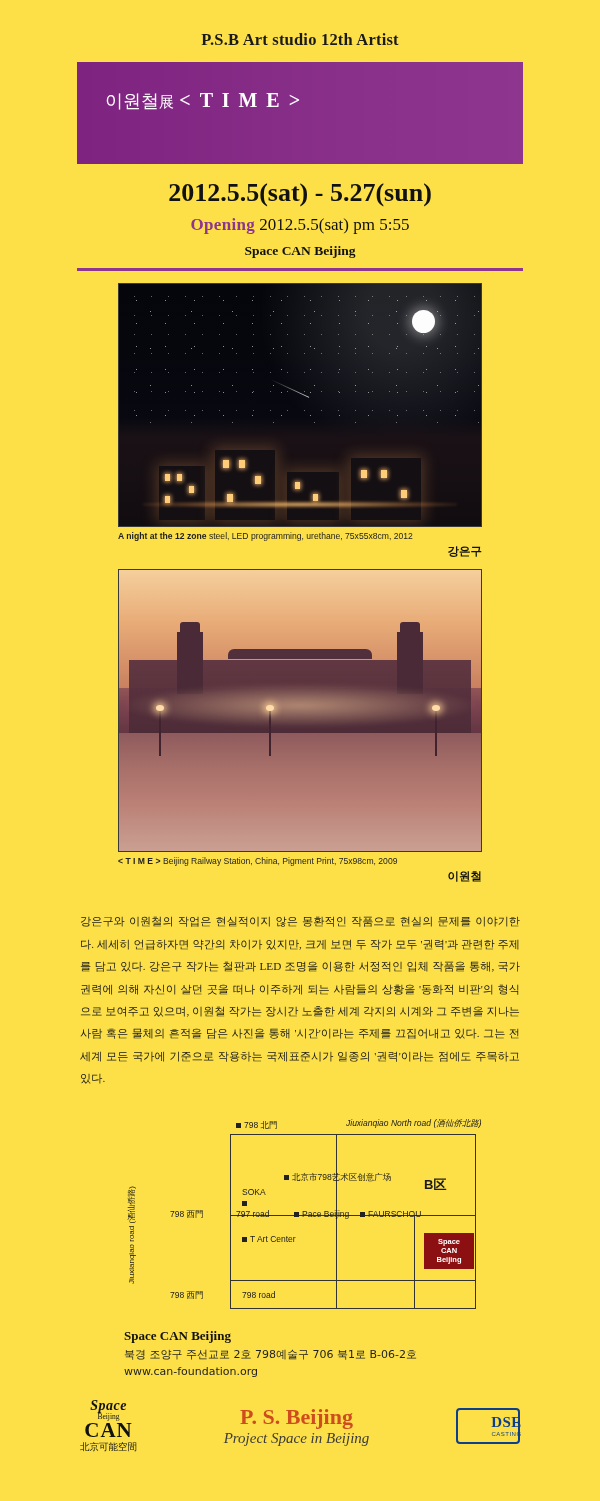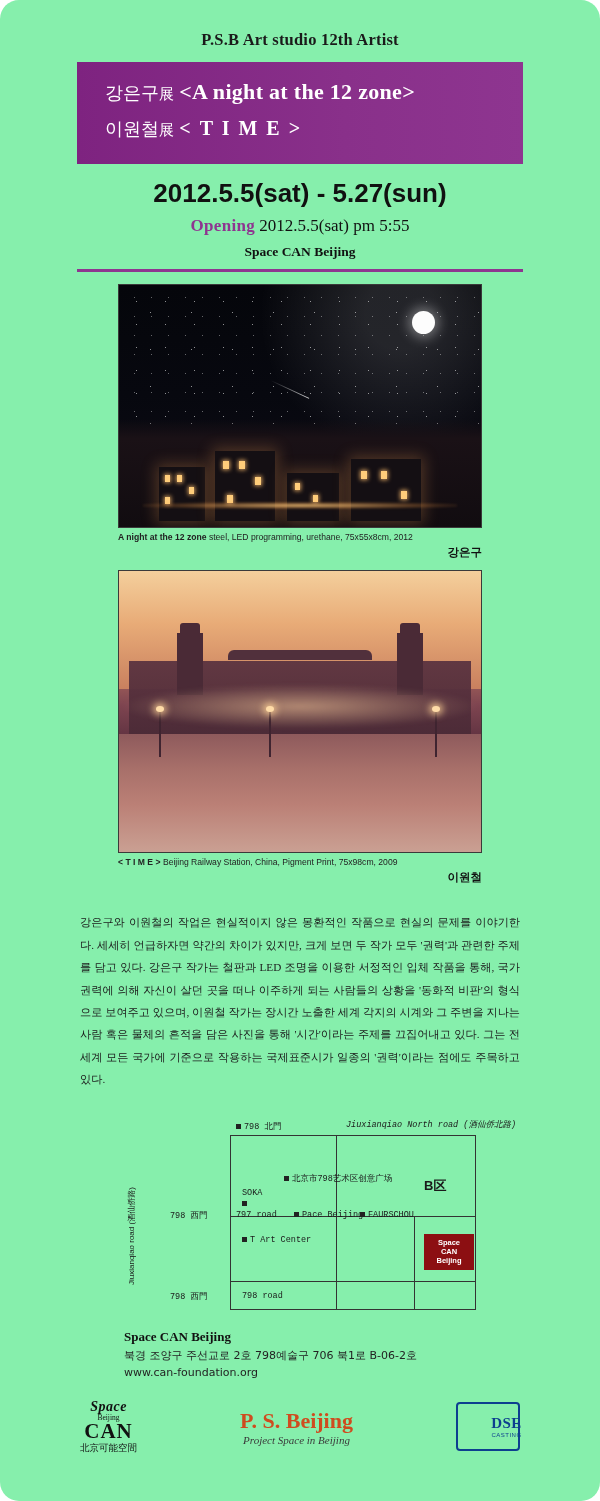--- a/index.html
+++ b/index.html
@@ -10,22 +10,21 @@
   body {
     width: 600px; height: 1501px;
     font-family: "Liberation Sans", sans-serif;
     color: #111;
     position: relative;
     overflow: hidden;
   }
   .poster {
     width: 600px; height: 1501px;
     position: relative;
-    background: #86efac;
-    border-radius: 19px;
+    background: #fde047;
   }
   
   .top-title {
     text-align: center;
     font-family: "Liberation Serif", serif;
     font-size: 16.5px;
     font-weight: bold;
     letter-spacing: 0.2px;
     padding-top: 30px;
     color: #1a1a1a;
@@ -46,21 +45,21 @@
     white-space: nowrap;
   }
   .band-line .kr { font-family: "DejaVu Sans", sans-serif; font-size: 18px; }
   .band-line .jeon { font-family: "DejaVu Sans", sans-serif; font-size: 15px; }
   .band-line .en { font-weight: bold; font-size: 22px; letter-spacing: 0.3px; }
   .band-line.second { margin-top: 9px; }
   .band-line.second .en { letter-spacing: 2px; font-size: 20px; }
 
   .dates {
     text-align: center;
-    font-family: Liberation Sans, sans-serif;
+    font-family: Liberation Serif, serif;
     font-weight: bold;
     font-size: 26px;
     margin-top: 14px;
     color: #111;
   }
   .opening-row {
     text-align: center;
     margin-top: 7px;
     font-family: "Liberation Serif", serif;
     font-size: 17px;
@@ -217,21 +216,21 @@
 
   
   .map-wrap {
     width: 352px; height: 200px;
     margin: 22px auto 0 auto;
     position: relative;
     font-size: 8.5px;
     color: #1a1a1a;
   }
   .map-wrap .ln { position: absolute; background: #333; }
-  .map-label { position: absolute; white-space: nowrap; font-family: Liberation Mono, monospace; }
+  .map-label { position: absolute; white-space: nowrap; font-family: Liberation Sans, sans-serif; }
   .sq { display:inline-block; width:5px; height:5px; background:#222; margin-right:3px; vertical-align: middle;}
   .vert {
     position: absolute;
     transform: rotate(-90deg);
     transform-origin: left top;
     white-space: nowrap;
   }
   .can-box {
     position: absolute;
     background: #8c0f12;
@@ -266,42 +265,38 @@
     width: 440px; margin: 18px auto 0 auto;
     display: flex; align-items: center; justify-content: space-between;
   }
   .logo-can { text-align: center; font-family: "Liberation Serif", serif; color:#111; }
   .logo-can .l1 { font-size: 14px; font-style: italic; font-weight: bold; letter-spacing: .5px;}
   .logo-can .l2 { font-size: 21px; font-weight: bold; letter-spacing: 1px; line-height: .95;}
   .logo-can .l3 { font-family: "DejaVu Sans", sans-serif; font-size: 9.5px; }
   .logo-can .beij { font-size: 7.5px; font-weight: normal; display:block; margin-top:-2px;}
   .logo-psb { text-align: center; }
   .logo-psb .p1 { font-family: "Liberation Serif", serif; color: #cf4c1f; font-size: 22px; font-weight: bold; }
-  .logo-psb .p2 { font-family: "Liberation Serif", serif; color: #3a3a3a; font-size: 11px; font-style: italic;}
+  .logo-psb .p2 { font-family: "Liberation Serif", serif; color: #3a3a3a; font-size: 15px; font-style: italic;}
   .logo-dse {
-    width: 64px; height: 49px; border: 2px solid #0d3f8f; border-radius: 4px;
+    width: 64px; height: 36px; border: 2px solid #0d3f8f; border-radius: 4px;
     display: flex; flex-direction: column; align-items: center; justify-content: center;
     color: #0d3f8f;
     padding-left: 37px;
   }
   .logo-dse .d1 { font-family: "Liberation Serif", serif; font-size: 15px; font-weight: bold; letter-spacing: .5px;}
   .logo-dse .d2 { font-size: 6px; letter-spacing: .5px;}
 </style>
 </head>
 <body>
 
 <div class="poster">
 
   <div class="top-title">P.S.B Art studio 12th Artist</div>
 
   <div class="purple-band">
-    <div class="band-line">
-      <span class="kr">강은구</span><span class="jeon">展</span>
-      <span class="en">&lt;A night at the 12 zone&gt;</span>
-    </div>
     <div class="band-line second">
       <span class="kr">이원철</span><span class="jeon">展</span>
       <span class="en">&lt; T I M E &gt;</span>
     </div>
   </div>
 
   <div class="dates">2012.5.5(sat) - 5.27(sun)</div>
   <div class="opening-row">
     <span class="op-label">Opening</span>
     <span class="op-time">2012.5.5(sat) pm 5:55</span>

